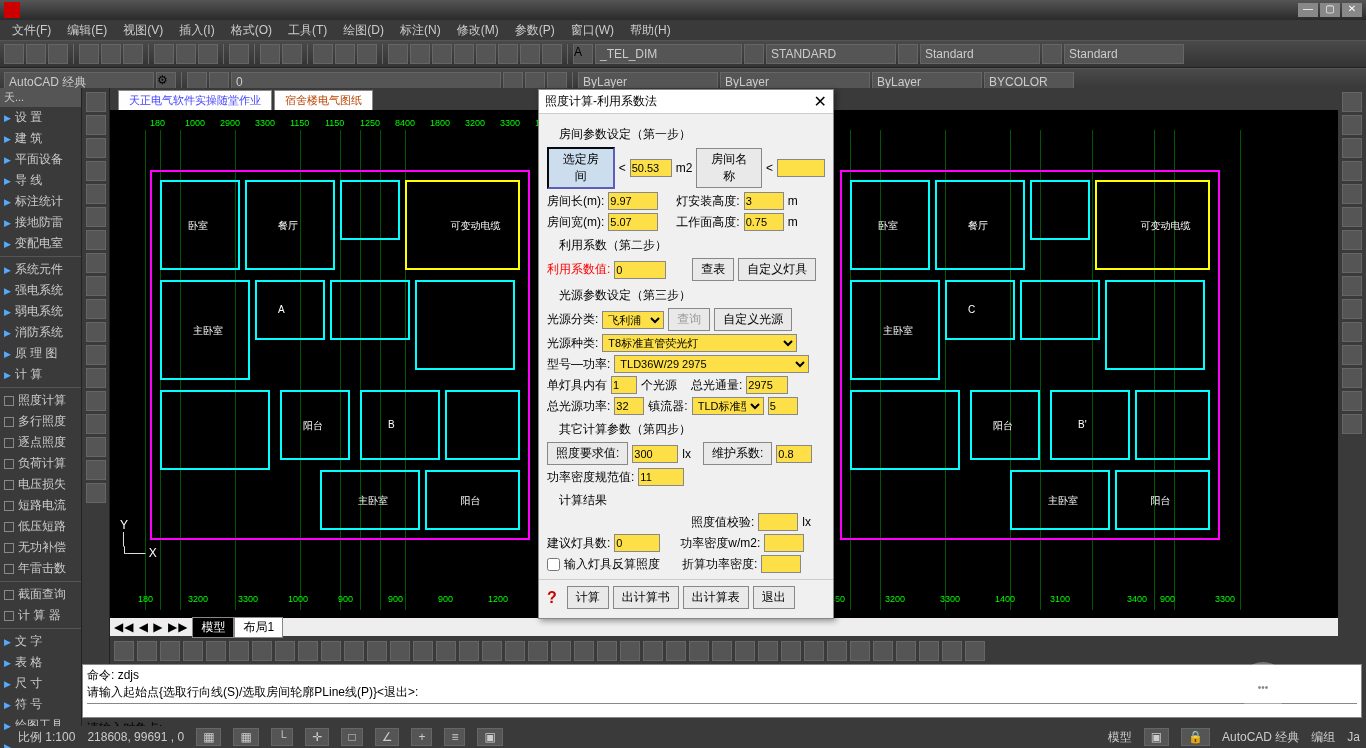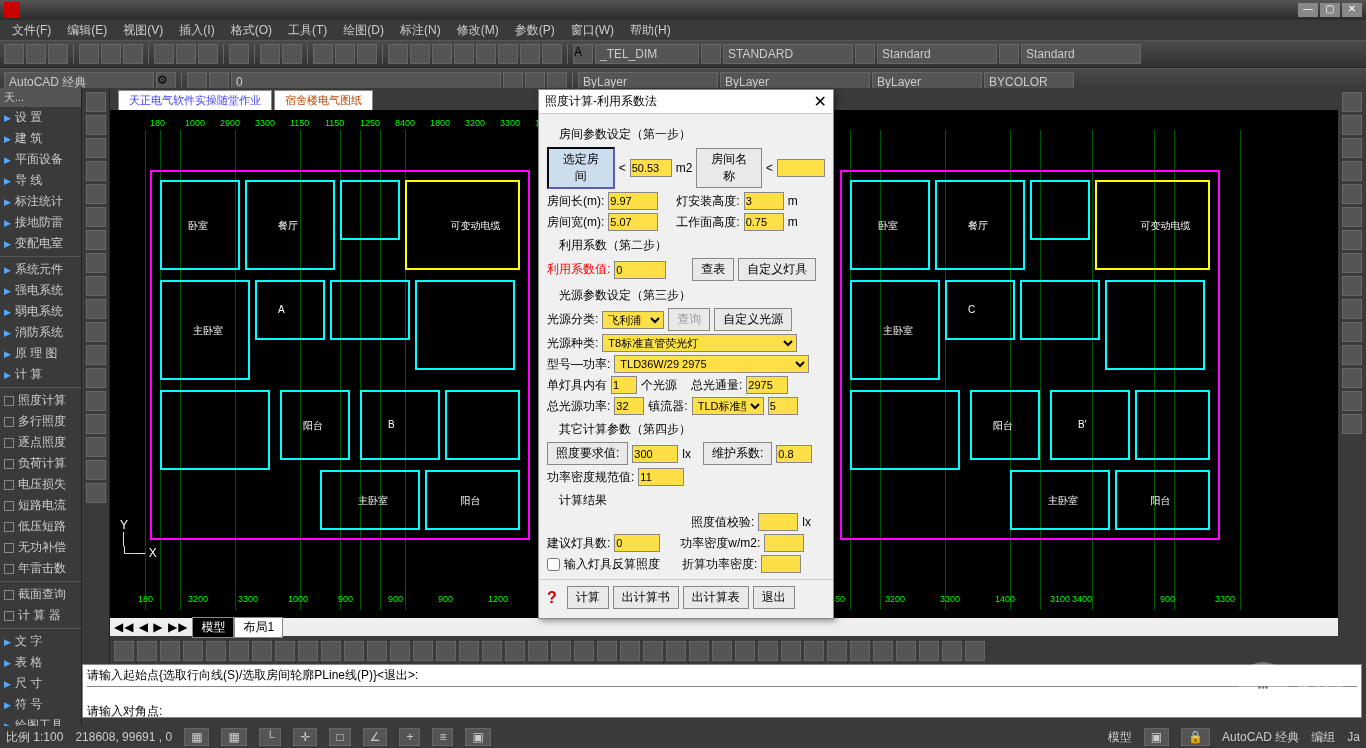--- a/index.html
+++ b/index.html
@@ -34,21 +34,21 @@
 .canvas .grid-line { position:absolute; background:#0a0; }
 .canvas .room-label { position:absolute; color:#fff; font-size:10px; }
 .canvas .dim { position:absolute; color:#0f0; font-size:9px; }
 
 .model-tabs { position:absolute; left:110px; top:618px; right:28px; height:18px; background:#eee; display:flex; align-items:center; font-size:11px; }
 .mtab { border:1px solid #888; padding:1px 8px; background:#fff; }
 .mtab.active { background:#000; color:#fff; }
 
 .bottom-toolbar { position:absolute; left:110px; top:638px; right:28px; height:26px; background:#3a3a3a; display:flex; align-items:center; padding:0 4px; gap:3px; }
 .cmdline { position:absolute; left:82px; top:664px; right:4px; height:54px; background:#fff; border:1px solid #888; font-family:monospace; font-size:11px; padding:2px 4px; }
-.statusbar { position:absolute; left:0; bottom:0; right:0; height:22px; background:#3a3a3a; color:#ccc; display:flex; align-items:center; padding:0 6px; gap:12px; font-size:11px; }
+.statusbar { position:absolute; left:12px; bottom:0; right:0; height:22px; background:#3a3a3a; color:#ccc; display:flex; align-items:center; padding:0 6px; gap:12px; font-size:11px; }
 .statusbar .sb-btn { padding:1px 6px; background:#555; border:1px solid #666; }
 
 .right-toolbar { position:absolute; right:0; top:88px; width:28px; bottom:82px; background:#3a3a3a; display:flex; flex-direction:column; align-items:center; gap:3px; padding-top:4px; }
 
 
 .dialog { position:absolute; left:538px; top:89px; width:296px; background:#f0f0f0; border:1px solid #888; box-shadow:2px 2px 6px rgba(0,0,0,0.4); z-index:100; }
 .dlg-title { height:24px; background:#fff; display:flex; align-items:center; padding:0 6px; border-bottom:1px solid #ccc; }
 .dlg-title .close { margin-left:auto; font-size:16px; cursor:pointer; }
 .dlg-body { padding:6px 8px; font-size:12px; }
 .dlg-section { color:#000; margin:6px 12px 4px; }
@@ -116,21 +116,21 @@
   <span class="tb-btn"></span>
   <span class="tb-btn"></span>
   <span class="tb-btn"></span>
   <span class="tb-btn"></span>
   <span class="tb-btn"></span>
   <span class="tb-btn"></span>
   <span class="tb-btn"></span>
   <span class="tb-btn"></span>
   <span class="tb-sep"></span>
   <span class="tb-btn">A</span>
-  <span class="tb-combo" style="width:104px">_TEL_DIM</span>
+  <span class="tb-combo" style="width:147px">_TEL_DIM</span>
   <span class="tb-btn"></span>
   <span class="tb-combo" style="width:130px">STANDARD</span>
   <span class="tb-btn"></span>
   <span class="tb-combo" style="width:120px">Standard</span>
   <span class="tb-btn"></span>
   <span class="tb-combo" style="width:120px">Standard</span>
 </div>
 
 <div class="toolbar-row">
   <span class="tb-combo" style="width:150px">AutoCAD 经典</span>
@@ -351,21 +351,21 @@
     <div class="dim" style="left: 178px; bottom: 26px;">1000</div>
     <div class="dim" style="left: 228px; bottom: 26px;">900</div>
     <div class="dim" style="left: 278px; bottom: 26px;">900</div>
     <div class="dim" style="left: 328px; bottom: 26px;">900</div>
     <div class="dim" style="left: 378px; bottom: 26px;">1200</div>
     <div class="dim" style="left: 720px; bottom: 26px;">450</div>
     <div class="dim" style="left: 775px; bottom: 26px;">3200</div>
     <div class="dim" style="left: 830px; bottom: 26px;">3300</div>
     <div class="dim" style="left: 885px; bottom: 26px;">1400</div>
     <div class="dim" style="left: 940px; bottom: 26px;">3100</div>
-    <div class="dim" style="left: 962px; bottom: 26px;">3400</div>
+    <div class="dim" style="left: 1017px; bottom: 26px;">3400</div>
     <div class="dim" style="left: 1050px; bottom: 26px;">900</div>
     <div class="dim" style="left: 1105px; bottom: 26px;">3300</div>
     <div style="position: absolute; left: 40px; top: 60px; width: 380px; height: 370px; border: 2px solid rgb(255, 0, 255);"></div>
     <div style="position: absolute; left: 50px; top: 70px; width: 80px; height: 90px; border: 2px solid rgb(0, 255, 255);"></div>
     <div class="room-label" style="left: 78px; top: 109px;">卧室</div>
     <div style="position: absolute; left: 135px; top: 70px; width: 90px; height: 90px; border: 2px solid rgb(0, 255, 255);"></div>
     <div class="room-label" style="left: 168px; top: 109px;">餐厅</div>
     <div style="position: absolute; left: 230px; top: 70px; width: 60px; height: 60px; border: 2px solid rgb(0, 255, 255);"></div>
     <div style="position: absolute; left: 295px; top: 70px; width: 115px; height: 90px; border: 2px solid rgb(255, 255, 0);"></div>
     <div class="room-label" style="left: 340.5px; top: 109px;">可变动电缆</div>
@@ -470,20 +470,21 @@
     <span class="tb-btn"></span>
     <span class="tb-btn"></span>
     <span class="tb-btn"></span>
     <span class="tb-btn"></span>
     <span class="tb-btn"></span>
     <span class="tb-btn"></span>
     <span class="tb-btn"></span>
   </div>
 
 <div class="cmdline">
+  <div>命令: zdjs</div>
   <div>请输入起始点{选取行向线(S)/选取房间轮廓PLine线(P)}&lt;退出&gt;:</div>
   <div style="border-top:1px solid #888;margin-top:2px;padding-top:16px;">请输入对角点:</div>
 </div>
 
 <div class="statusbar">
   <span>比例 1:100</span>
   <span>218608, 99691 , 0</span>
   <span class="sb-btn">▦</span>
   <span class="sb-btn">▦</span>
   <span class="sb-btn">└</span>

